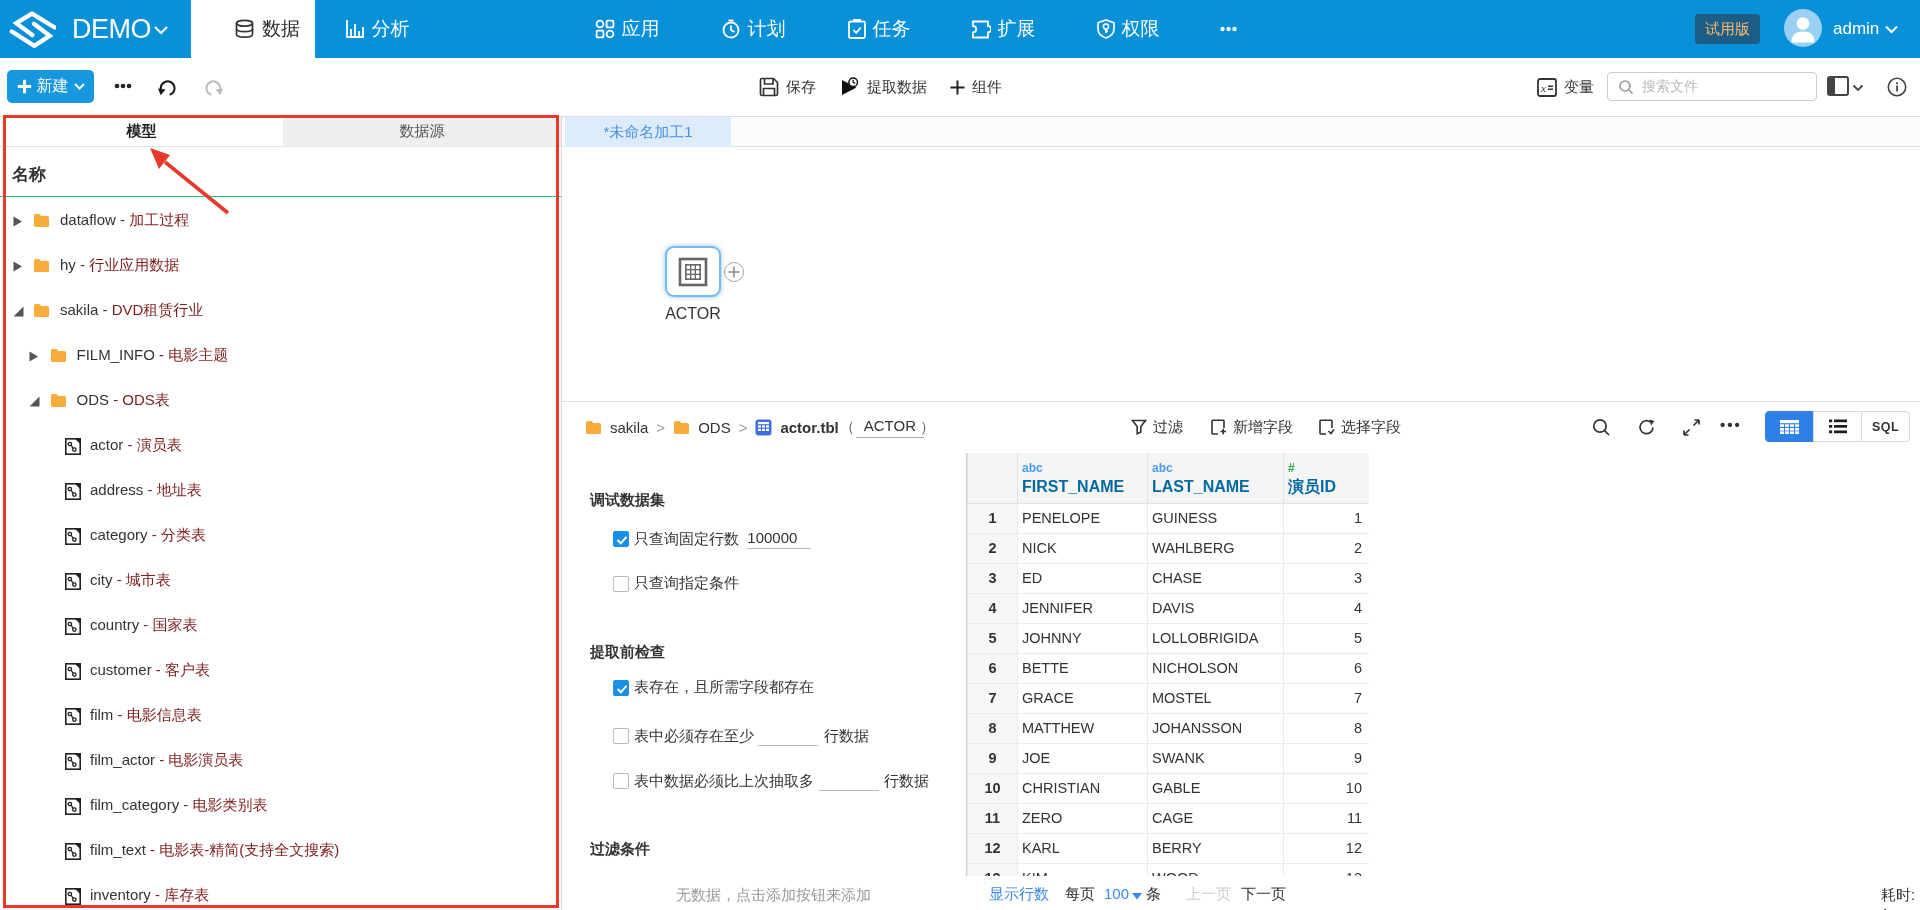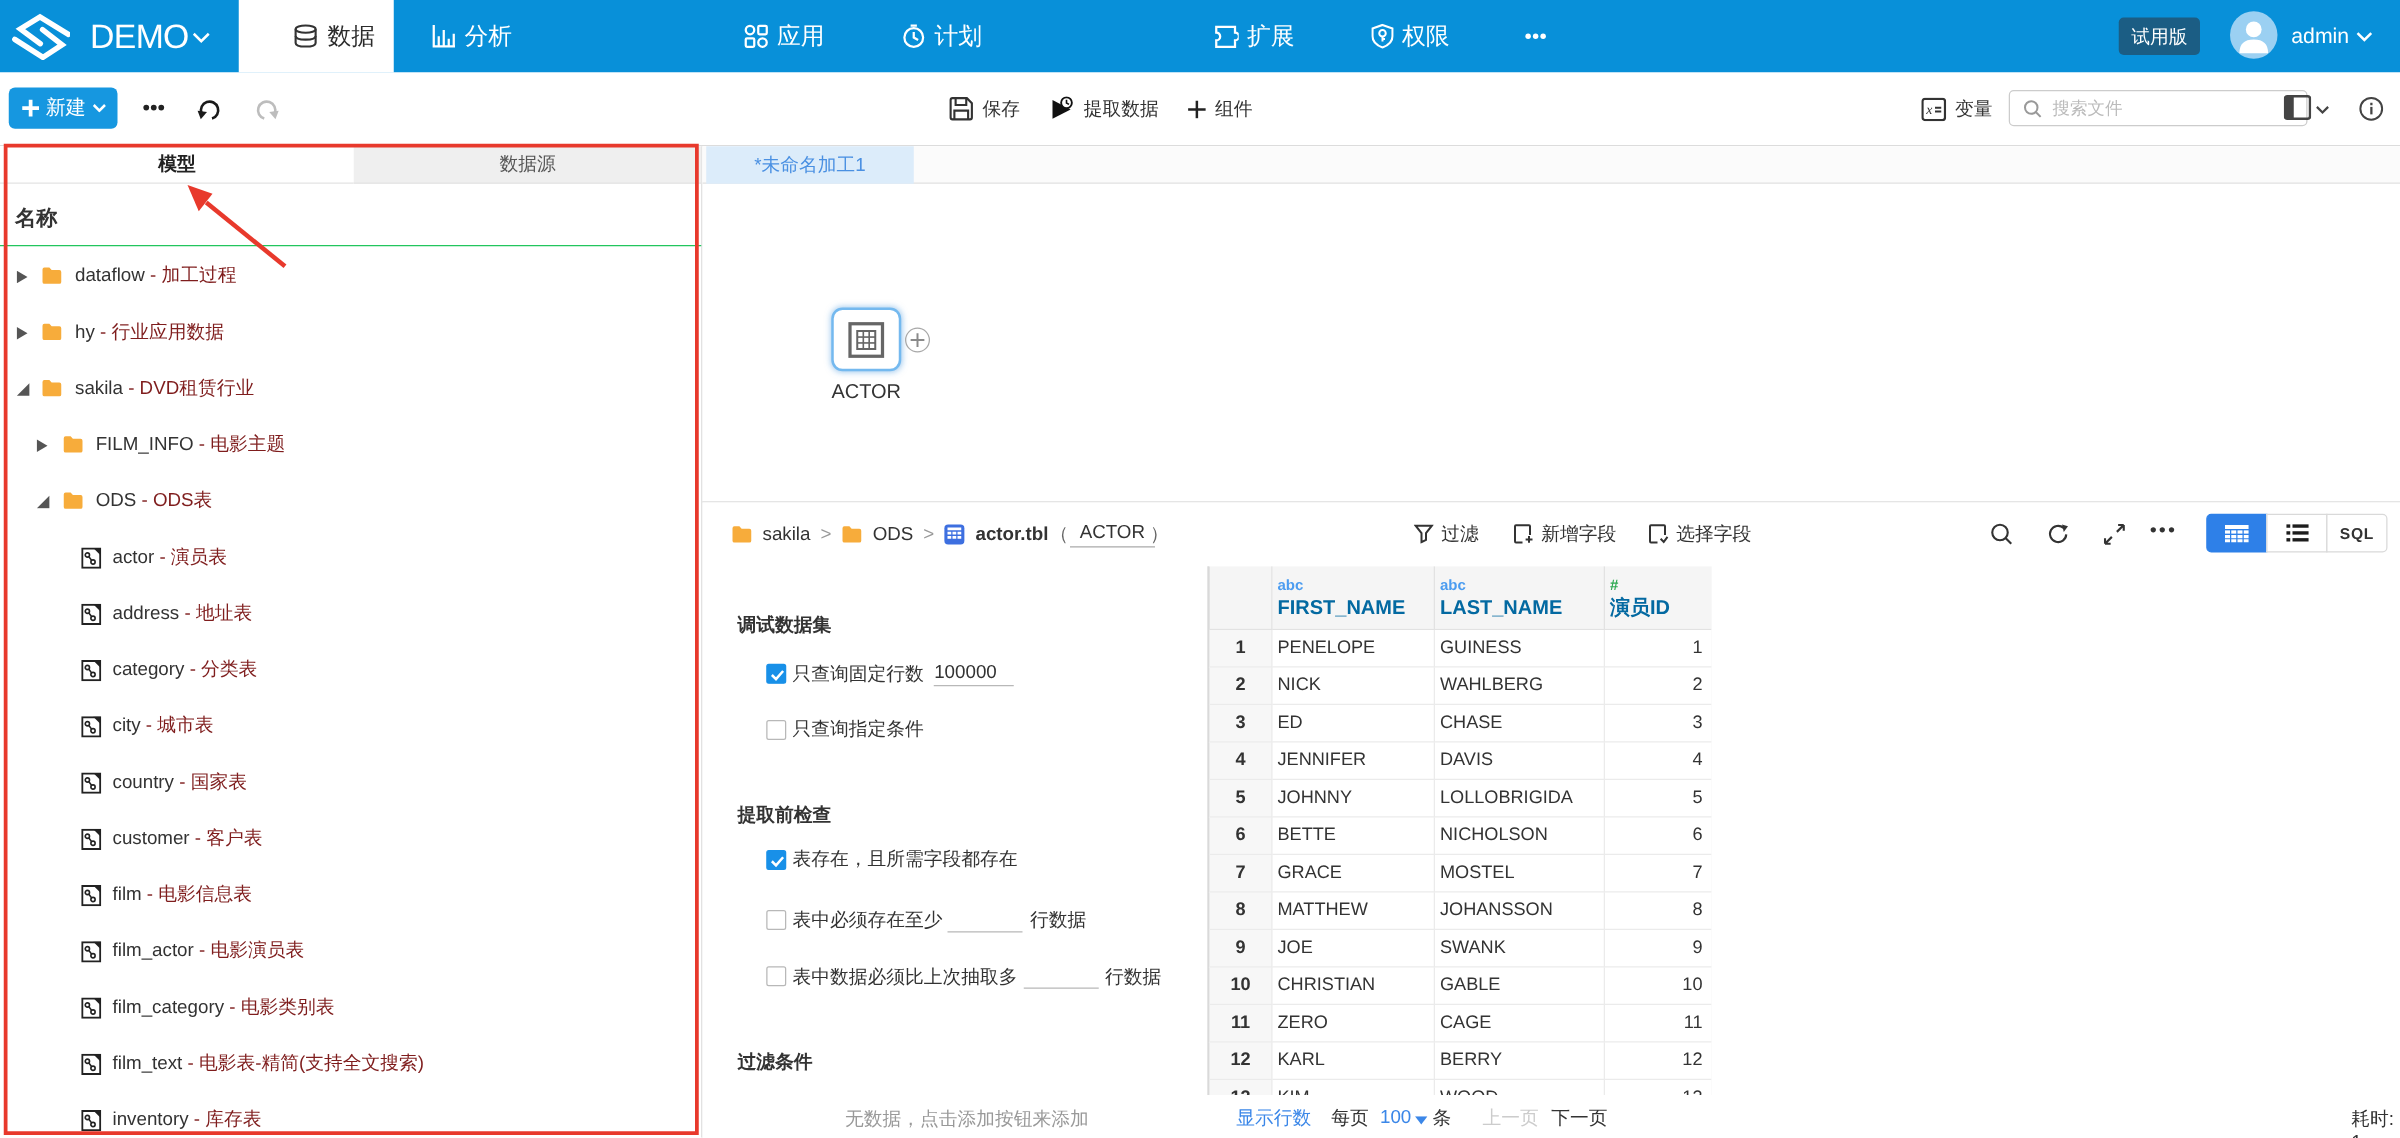--- a/index.html
+++ b/index.html
@@ -3,28 +3,28 @@
 <meta charset="utf-8">
 <style>
 * { margin:0; padding:0; box-sizing:border-box; }
 html,body { width:1920px; height:910px; overflow:hidden; font-family:"Liberation Sans",sans-serif; background:#fff; }
 .abs { position:absolute; }
 
 .topbar { position:absolute; left:0; top:0; width:1920px; height:58px; background:#0890d9; }
 .navtab { position:absolute; top:0; height:58px; display:flex; align-items:center; justify-content:center; gap:7px; color:#fff; font-size:19px; }
 .navtab.active { background:#fff; color:#2b2b2b;padding-left:28px; }
 .brand { position:absolute; left:72px; top:14px; color:#fff; font-size:27px; letter-spacing:-0.5px; }
-.trial { position:absolute; left:1695px; top:14px; width:65px; height:30px; background:#1b5d84; border-radius:4px; color:#ffffff; font-size:15px; display:flex; align-items:center; justify-content:center; }
+.trial { position:absolute; left:1695px; top:14px; width:65px; height:30px; background:#1b5d84; border-radius:4px; color:#fdba74; font-size:15px; display:flex; align-items:center; justify-content:center; }
 .avatar { position:absolute; left:1784px; top:9px; width:38px; height:38px; border-radius:50%; background:#9bd0f2; overflow:hidden; }
 .adminname { position:absolute; left:1833px; top:19px; color:#fff; font-size:17px; }
 
 .toolbar { position:absolute; left:0; top:58px; width:1920px; height:59px; background:#fff; border-bottom:1px solid #dcdcdc; }
 .btn-new { position:absolute; left:7px; top:12px; width:87px; height:33px; background:#1697e0; border-radius:5px; color:#fff; font-size:16px; display:flex; align-items:center; justify-content:center; gap:5px; }
 .tbtn { position:absolute; top:0; height:58px; display:flex; align-items:center; gap:7px; font-size:15px; color:#333; }
-.searchbox { position:absolute; left:1607px; top:14px; width:239px; height:29px; border:1px solid #ccc; border-radius:4px; display:flex; align-items:center; padding-left:10px; gap:8px; color:#bbb; font-size:14px; }
+.searchbox { position:absolute; left:1607px; top:14px; width:210px; height:29px; border:1px solid #ccc; border-radius:4px; display:flex; align-items:center; padding-left:10px; gap:8px; color:#bbb; font-size:14px; }
 
 .leftpanel { position:absolute; left:0; top:117px; width:562px; height:793px; background:#fff; border-right:1px solid #d9d9d9; }
 .ltab { position:absolute; top:0; height:30px; display:flex; align-items:center; justify-content:center; font-size:15px; }
 .namehdr { position:absolute; left:0; top:30px; width:561px; height:50px; border-bottom:1px solid #22c55e; }
 .tree { position:absolute; left:0; top:80px; width:561px; }
 .trow { position:absolute; left:0; width:561px; height:45px; }
 .tname { font-size:15px; color:#333; }
 .tdesc { font-size:15px; color:#7f1d1d; }
 
 .canvas { position:absolute; left:562px; top:117px; width:1358px; height:284px; background:#fff; }
@@ -91,20 +91,27 @@
           <rect x="1.6" y="11.6" width="6.8" height="6.8" rx="1"></rect>
         </g>
       </svg>应用</div>
   <div class="navtab" style="left:691px;width:124px;"><svg width="20" height="20" viewBox="0 0 20 20">
         <g fill="none" stroke="#fff" stroke-width="1.8">
           <circle cx="10" cy="11" r="7.5"></circle>
           <path d="M10 6.5 V11 L13.5 13"></path>
           <path d="M7.5 1.5 H12.5"></path>
         </g>
       </svg>计划</div>
+  <div class="navtab" style="left:817px;width:124px;"><svg width="18" height="20" viewBox="0 0 18 20">
+        <g fill="none" stroke="#fff" stroke-width="1.8">
+          <rect x="1" y="2.5" width="16" height="16.5" rx="1.5"></rect>
+          <path d="M6 2.5 V1 H12 V2.5"></path>
+          <path d="M5.5 11 L8.2 13.8 L12.8 8.5"></path>
+        </g>
+      </svg>任务</div>
   <div class="navtab" style="left:941px;width:124px;"><svg width="20" height="19" viewBox="0 0 20 19">
         <path d="M2 1.5 H17 V6 A3 3 0 0 1 17 12.3 V17.5 H2 V12.3 A3 3 0 0 0 2 6 Z" fill="none" stroke="#fff" stroke-width="1.8"></path>
       </svg>扩展</div>
   <div class="navtab" style="left:1066px;width:124px;"><svg width="18" height="20" viewBox="0 0 18 20">
         <path d="M9 1 L17 3.8 V10 Q17 16 9 19 Q1 16 1 10 V3.8 Z" fill="none" stroke="#fff" stroke-width="1.7"></path>
         <circle cx="9" cy="7.6" r="2.6" fill="none" stroke="#fff" stroke-width="1.6"></circle>
         <path d="M9 10.2 V14.2 M9 12.2 H11" fill="none" stroke="#fff" stroke-width="1.6"></path>
       </svg>权限</div>
   <svg class="abs" style="left:1220px;top:26px" width="17" height="6" viewBox="0 0 17 6">
       <g fill="#fff">

